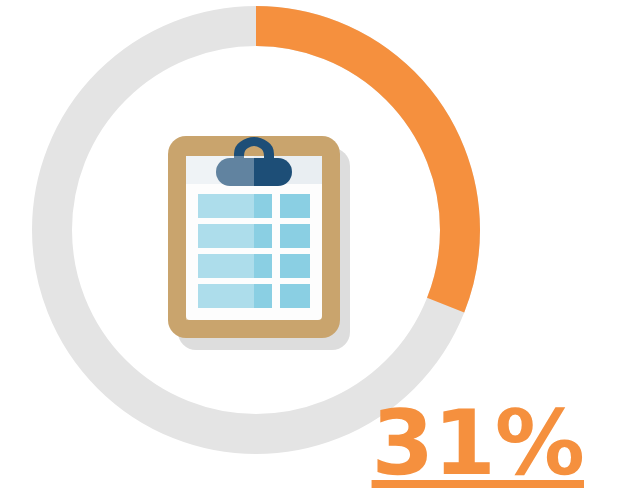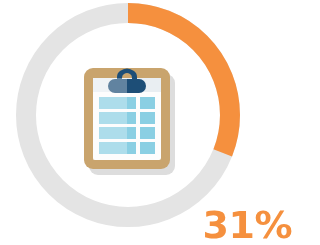--- a/index.html
+++ b/index.html
@@ -43,27 +43,28 @@
   .clipboard-svg {
     display: block;
     width: 98px;
     height: 113px;
   }
   .pct-label {
     position: absolute;
     right: 8px;
     bottom: 1px;
     font-family: "DejaVu Sans", sans-serif;
-    font-size: 38px;
+    font-size: 45px;
     font-weight: bold;
     letter-spacing: -0.5px;
     line-height: 1;
     color: #F5903E;
     white-space: nowrap;
     user-select: none;
+    text-decoration: underline;
   }
 </style>
 </head>
 <body>
 
 <div id="infographic">
 
   <div class="donut-wrap">
     <svg class="donut-svg" viewBox="0 0 224 224">
 

